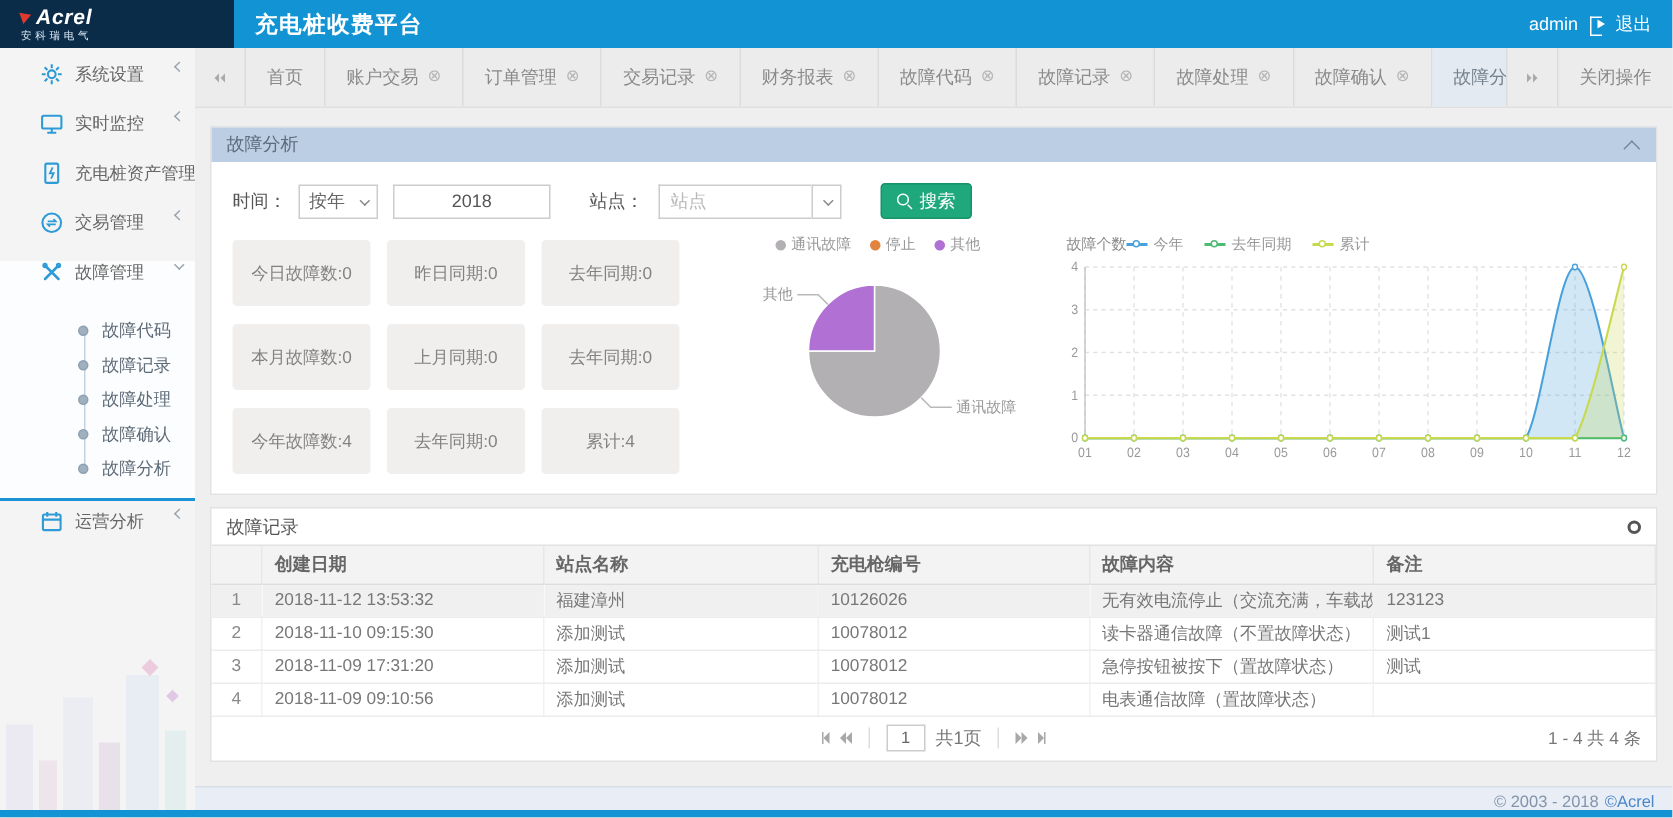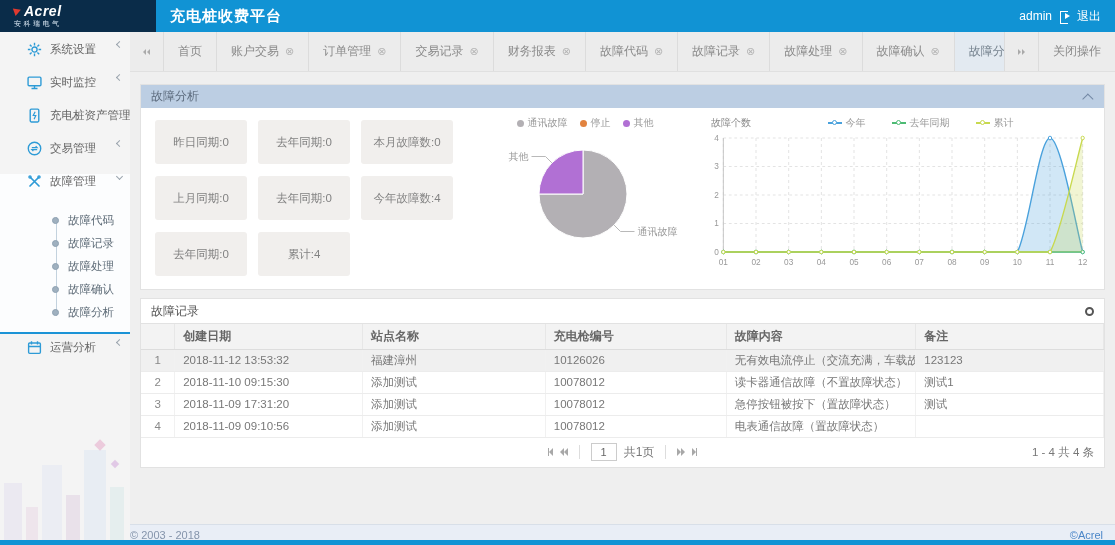--- a/index.html
+++ b/index.html
@@ -84,21 +84,21 @@
   .charts-row { display:flex; align-items:flex-start; }
   .stats-grid { width:302px; flex:none; display:grid; grid-template-columns:repeat(3,92px); grid-auto-rows:44px; gap:12px 11px; margin-top:4px; }
   .stat-box { background:#f1efed; border-radius:3px; display:flex; align-items:center; justify-content:center; color:#828282; font-size:11.5px; }
   .pie-block { width:228px; flex:none; margin-left:14px; }
   .pie-legend { display:flex; justify-content:center; gap:12px; font-size:10px; color:#999; margin-bottom:2px; }
   .pie-legend .litem, .line-legend .litem { display:flex; align-items:center; gap:4px; cursor:pointer; }
   .dot { width:7px; height:7px; border-radius:50%; display:inline-block; }
   .line-block { flex:1; min-width:0; margin-left:6px; }
   .line-head { display:flex; align-items:center; }
   .yaxis-title { font-size:10px; color:#8a8a8a; flex:none; margin-left:6px; }
-  .line-legend { flex:1; display:flex; justify-content:center; gap:26px; font-size:10px; color:#999; }
+  .line-legend { flex:1; display:flex; justify-content:flex-start; gap:14px; font-size:10px; color:#999; }
   .lline { width:14px; height:1.5px; display:inline-flex; align-items:center; justify-content:center; position:relative; }
   .lcirc { width:5px; height:5px; background:#fff; border:1.2px solid #999; border-radius:50%; display:inline-block; position:absolute; top:-2.5px; left:4px; }
 
   
   .grid-card { margin-top:8px; }
   .grid-caption { height:25px; display:flex; align-items:center; padding:0 10px; color:#555; border-bottom:1px solid #e2e2e2; }
   .grid-gear { margin-left:auto; width:9px; height:9px; border:2.6px solid #555; border-radius:50%; cursor:pointer; }
   table.grid { width:100%; border-collapse:collapse; table-layout:fixed; }
   table.grid th { background:#f3f3f3; border-bottom:1px solid #ddd; border-right:1px solid #e7e7e7; height:25px; font-weight:bold; color:#666; text-align:left; padding:0 8px; font-size:12px; }
   table.grid td { height:22px; border-bottom:1px solid #ececec; border-right:1px solid #f1f1f1; padding:0 8px; color:#777; font-size:11.5px; white-space:nowrap; overflow:hidden; }
@@ -108,21 +108,21 @@
   .pager { height:29px; display:flex; align-items:center; padding:0 10px; position:relative; color:#777; }
   .pager-center { position:absolute; left:0; right:0; display:flex; align-items:center; justify-content:center; gap:7px; }
   .pgbtn { display:inline-flex; align-items:center; cursor:pointer; }
   .pgbar-l { border-left:1.6px solid #a8a8a8; height:8px; display:inline-block; }
   .pgbar-r { border-right:1.6px solid #a8a8a8; height:8px; display:inline-block; }
   .pg-sep { width:1px; height:14px; background:#ddd; margin:0 4px; }
   .page-input { width:26px; height:18px; border:1px solid #ccc; text-align:center; font-size:11px; color:#666; font-family:inherit; }
   .pager-right { margin-left:auto; font-size:11.5px; color:#777; z-index:1; }
 
   
-  .footer { height:21px; flex:none; background:#e9eef6; border-top:1px solid #d8dfe8; display:flex; align-items:center; justify-content:space-between; padding-right:12px; font-size:11px; color:#8494ab; gap:4px; }
+  .footer { height:21px; flex:none; background:#e9eef6; border-top:1px solid #d8dfe8; display:flex; align-items:center; justify-content:flex-end; padding-right:12px; font-size:11px; color:#8494ab; gap:4px; }
   .footer .f-brand { color:#4a86c8; }
   .bottom-strip { position:absolute; left:0; bottom:0; width:1115px; height:5px; background:#1193d4; z-index:6; }
 
   svg text { font-family:"Liberation Sans","DejaVu Sans",sans-serif; }
 </style>
 </head>
 <body>
 
 <div class="topbar">
   <div class="logo-block">
@@ -287,23 +287,43 @@
     </div>
 
     <div class="content">
 
       <section class="card">
         <div class="panel-header">
           <span>故障分析</span>
           <span class="panel-collapse"></span>
         </div>
         <div class="panel-body">
+          <div class="filter-row">
+            <span class="f-label">时间：</span>
+            <span class="selbox">
+              <span>按年</span>
+              <span class="sarrow"></span>
+            </span>
+            <input class="year-input" value="2018" style="">
+            <span class="f-label" style="margin-left:20px;">站点：</span>
+            <span class="combo">
+              <input placeholder="站点" style="">
+              <span class="combo-arrow">
+                  <span class="sarrow"></span>
+                </span>
+            </span>
+            <button class="search-btn">
+              <span class="mag"></span>
+              <span>搜索</span>
+            </button>
+          </div>
 
           <div class="charts-row">
             <div class="stats-grid">
+              <div class="stat-box">今日故障数:0</div>
               <div class="stat-box">昨日同期:0</div>
               <div class="stat-box">去年同期:0</div>
               <div class="stat-box">本月故障数:0</div>
               <div class="stat-box">上月同期:0</div>
               <div class="stat-box">去年同期:0</div>
               <div class="stat-box">今年故障数:4</div>
               <div class="stat-box">去年同期:0</div>
               <div class="stat-box">累计:4</div>
             </div>
 

